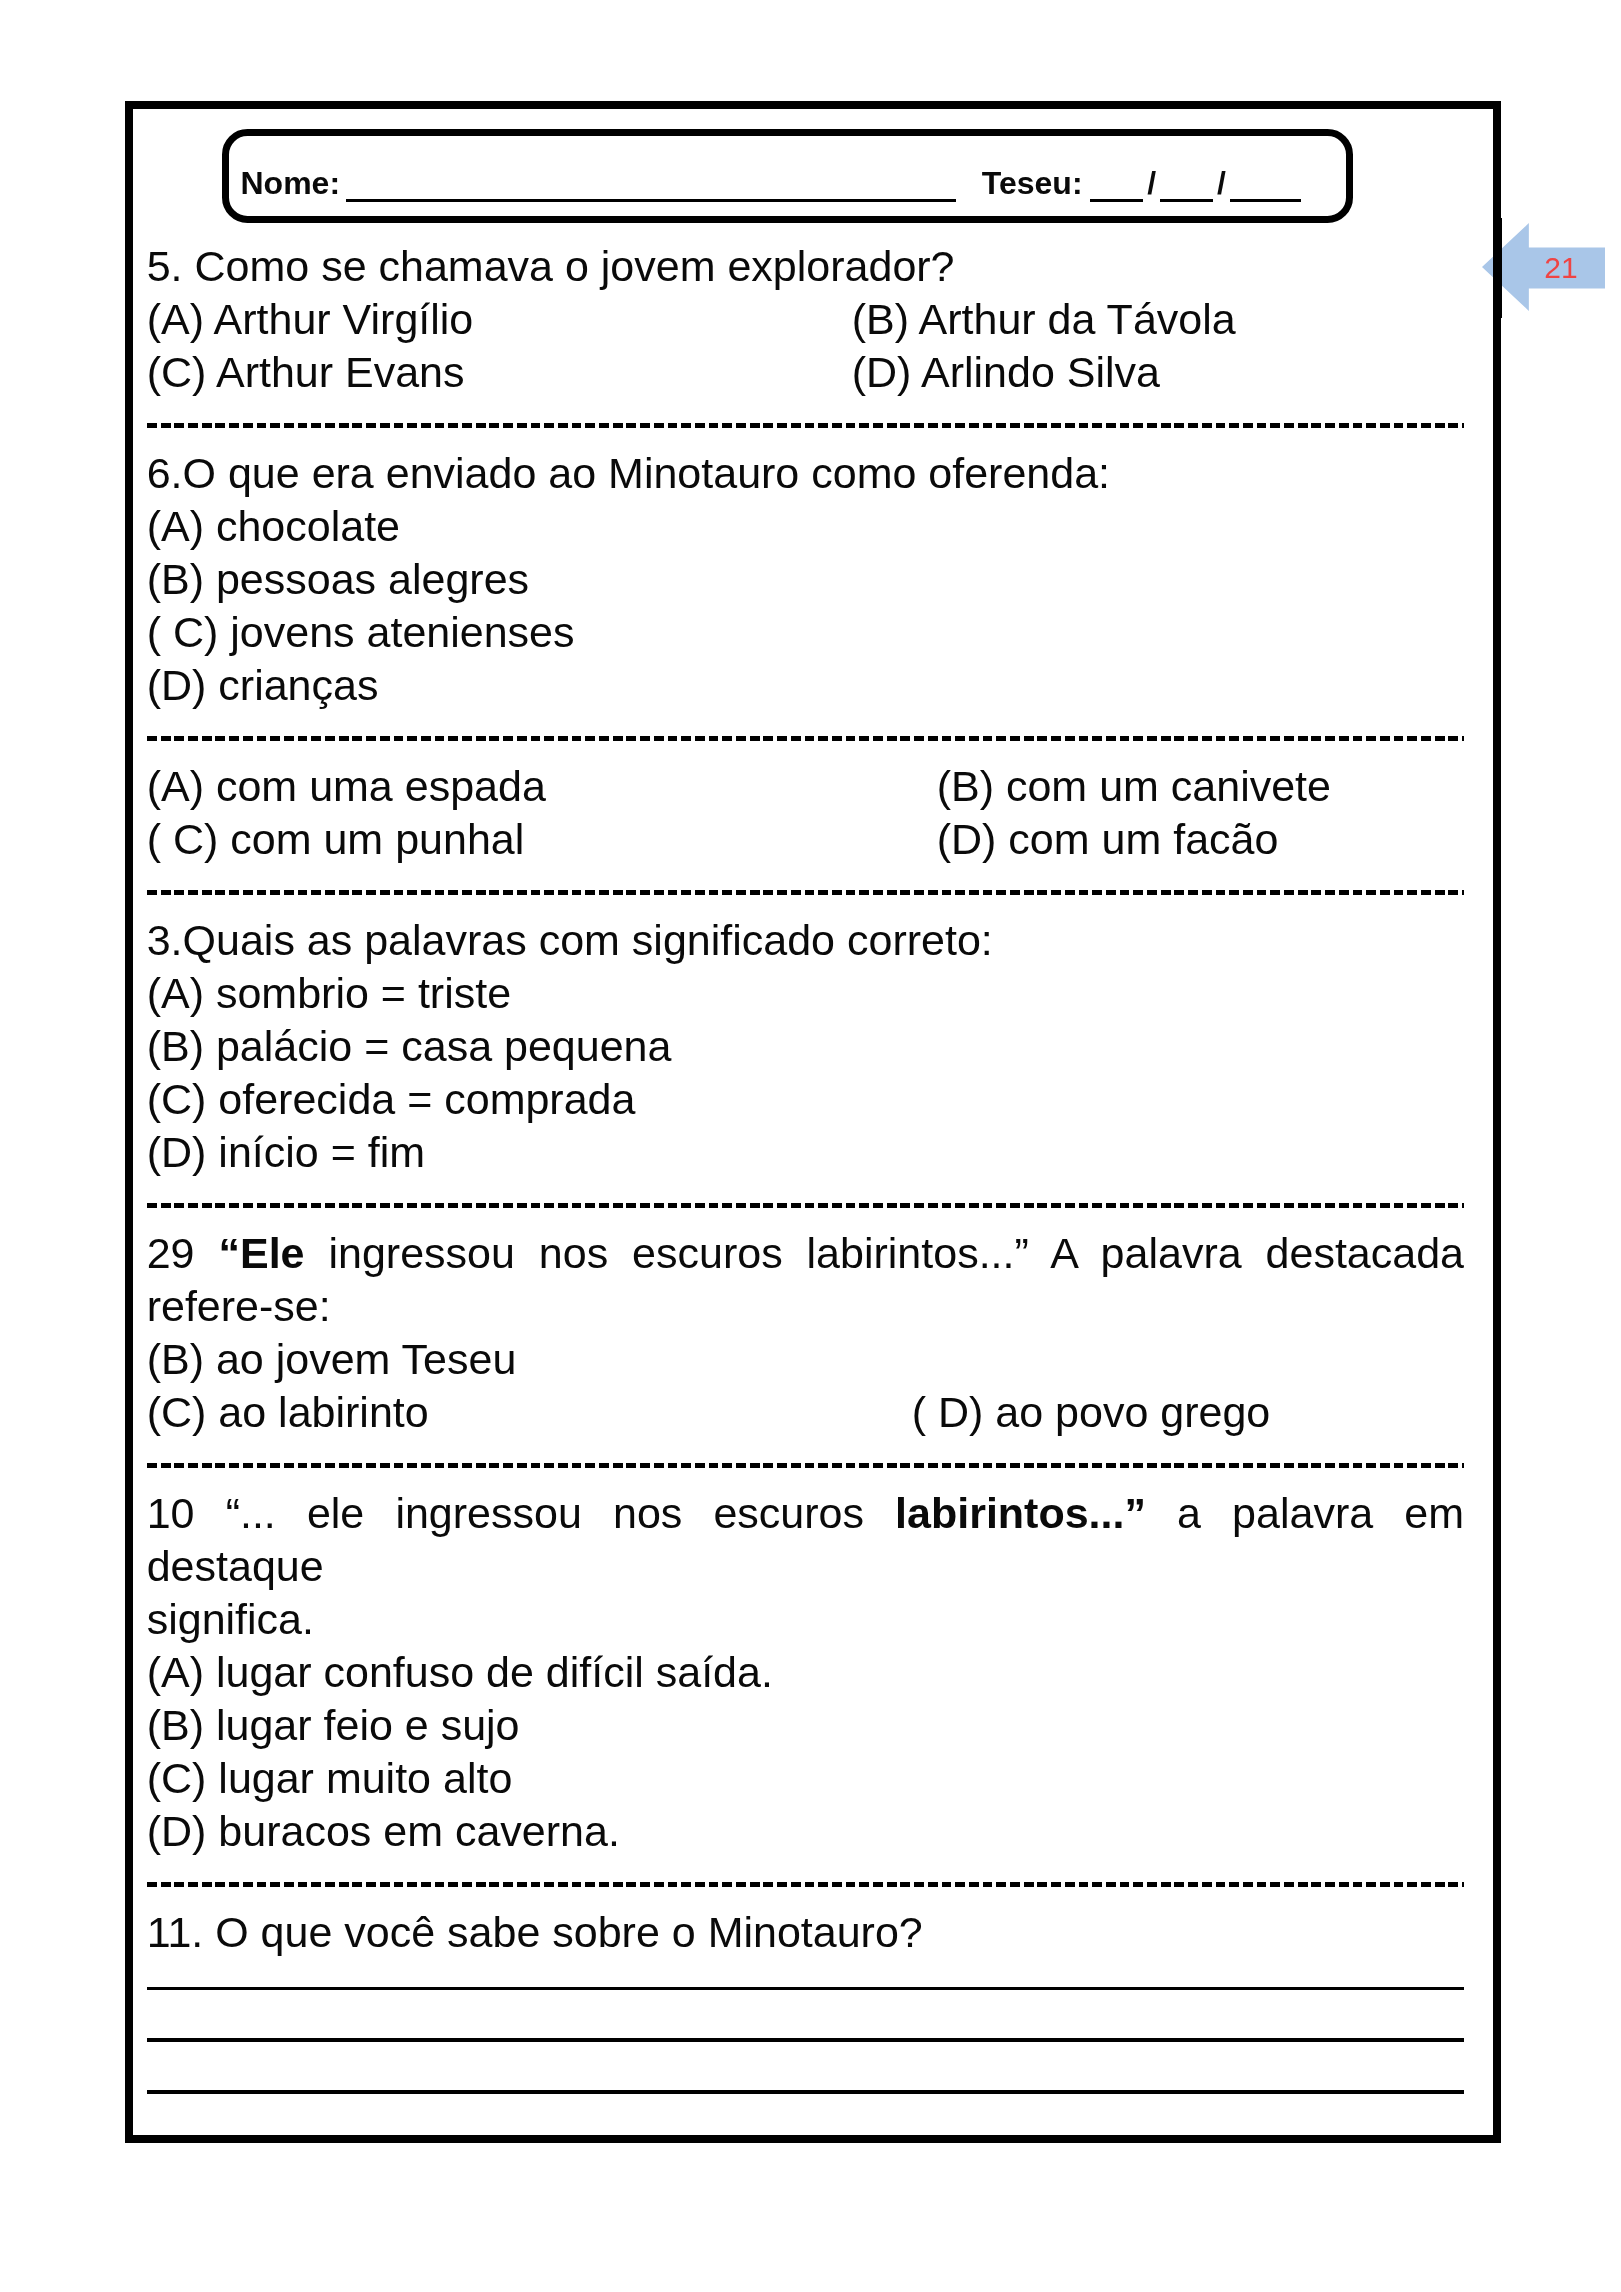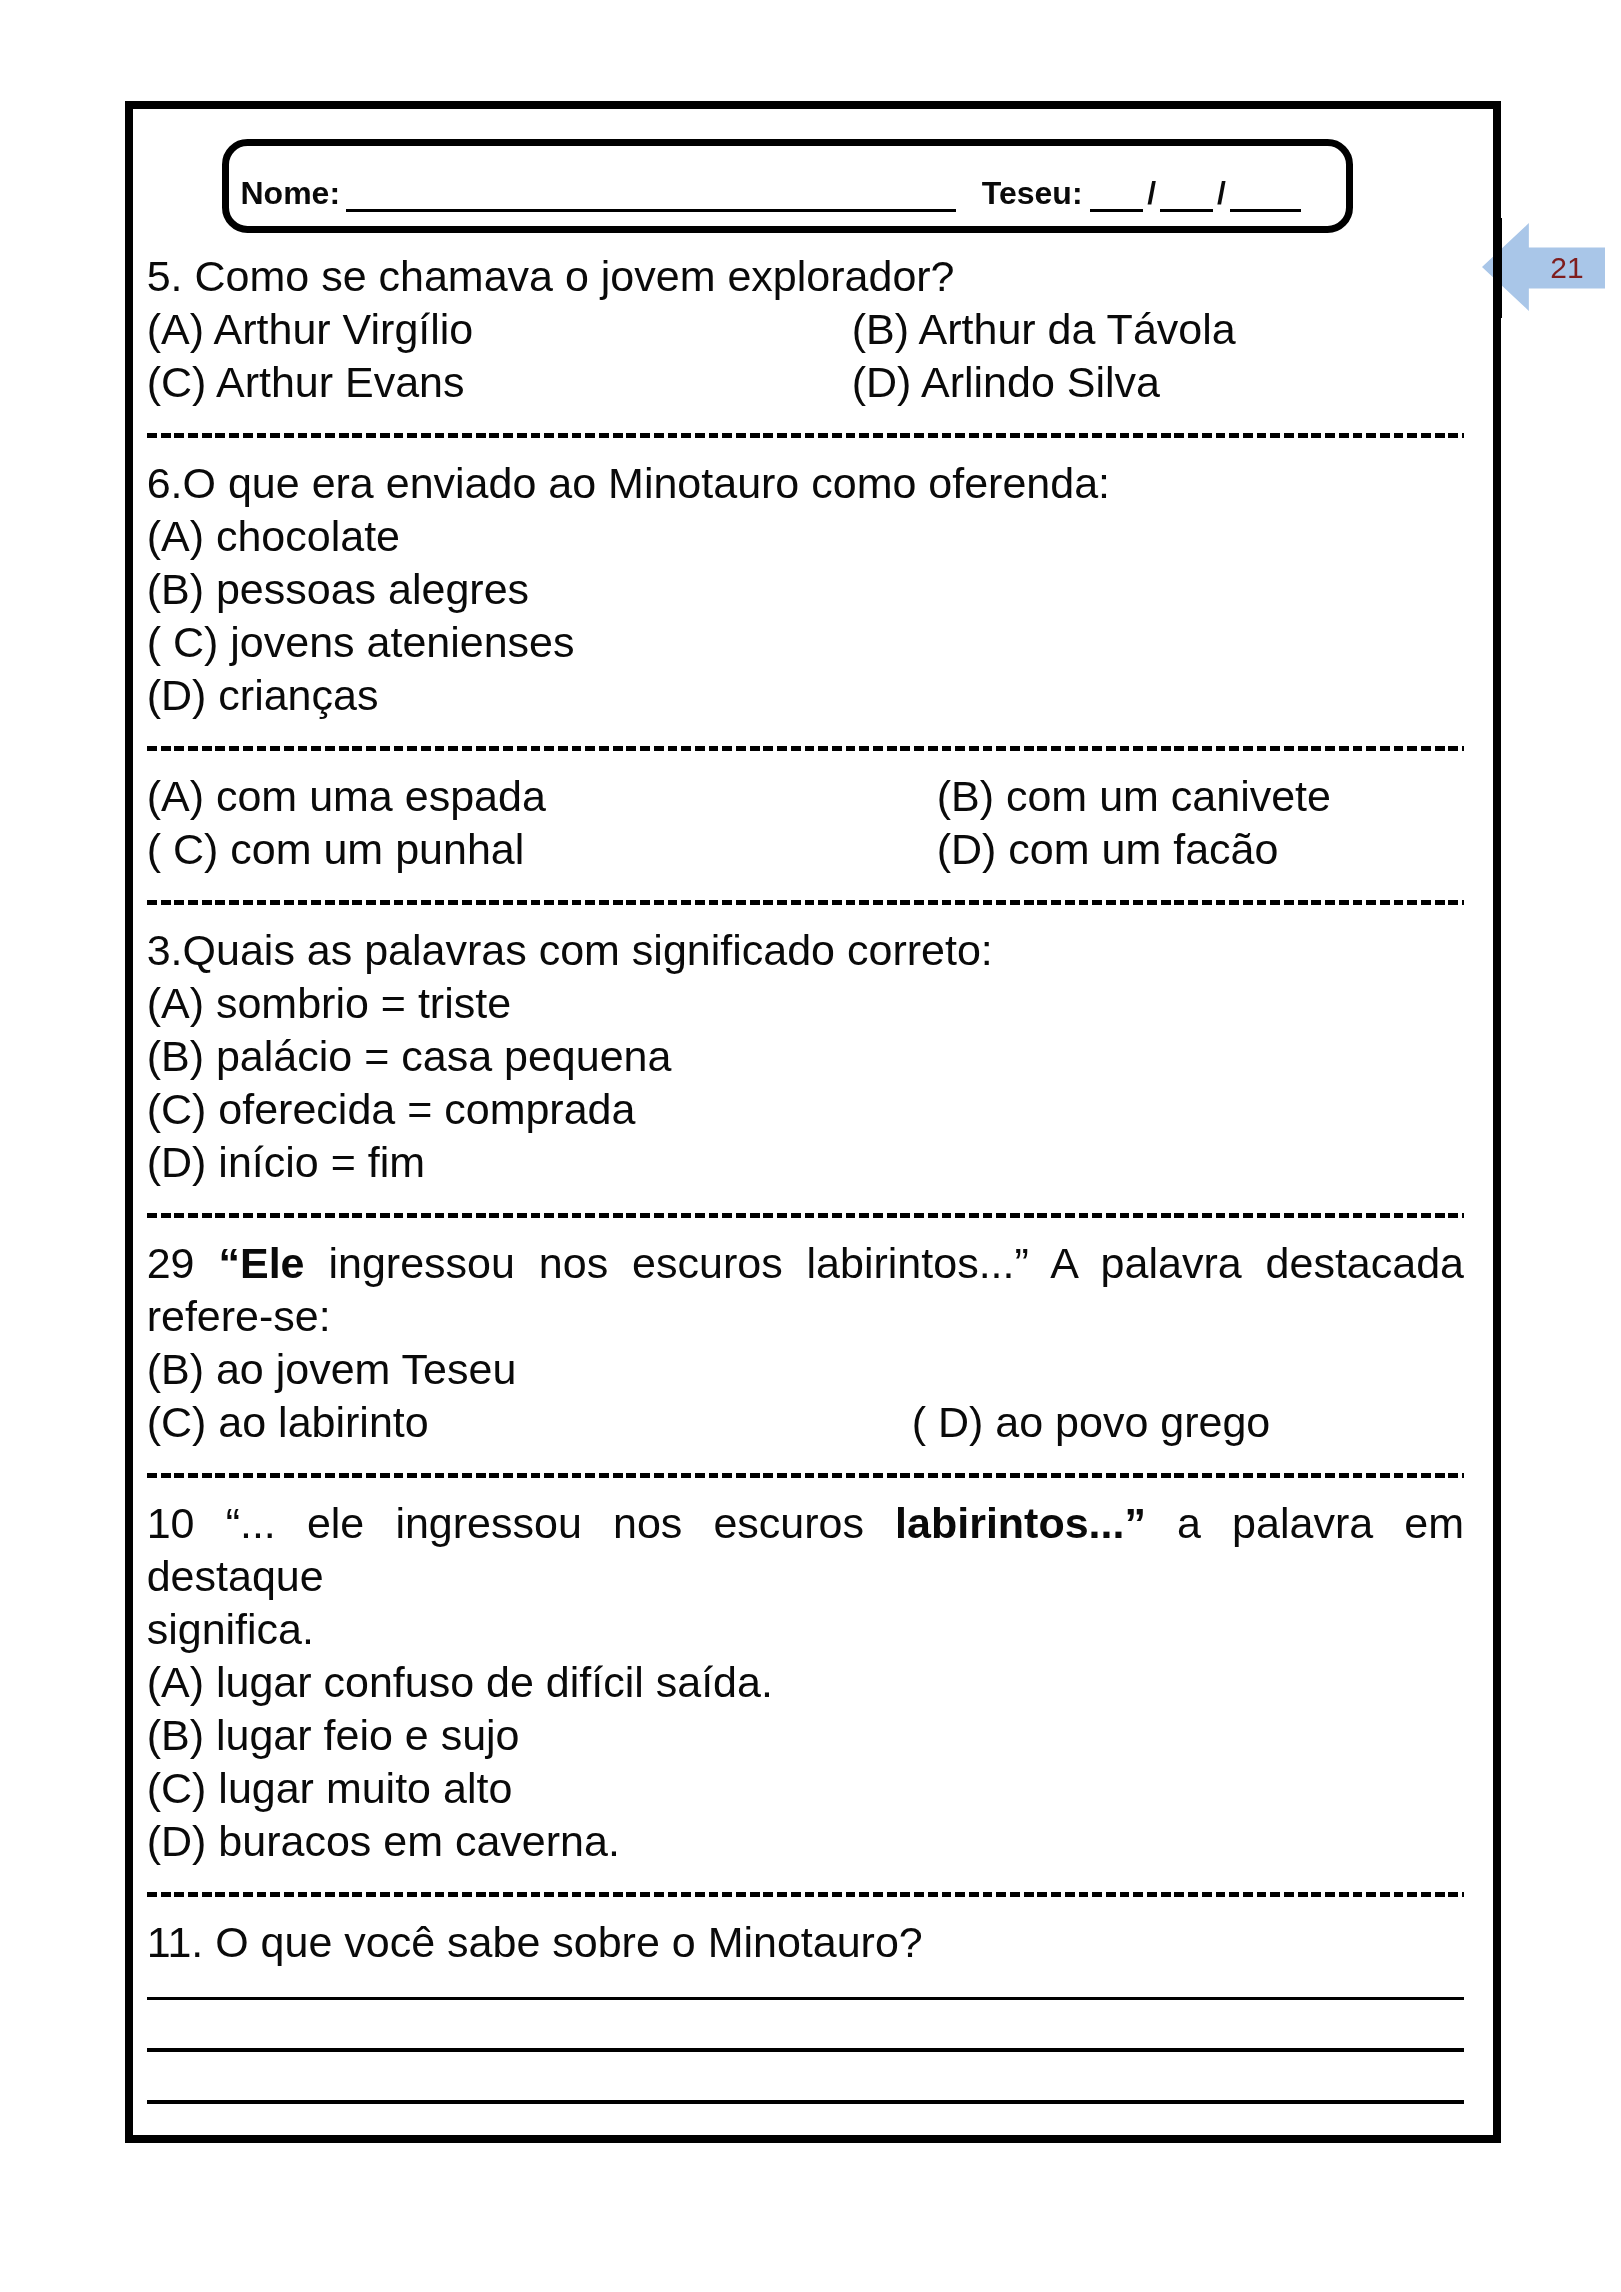--- a/index.html
+++ b/index.html
@@ -17,21 +17,21 @@
     position: absolute; left: 125px; top: 101px;
     width: 1376px; height: 2042px;
     border: 8.8px solid #000;
     background: #fff;
     padding: 13.7px 29px 0 13.7px;
     z-index: 1;
   }
 
   
   .name-box {
-    margin: 16px 0 0 75px;
+    margin: 6px 0 0 75px;
     width: 1131px; height: 94px;
     border: 7.8px solid #000;
     border-radius: 25.5px;
     display: flex; align-items: flex-end;
     padding: 0 45px 13.7px 11.8px;
     font-size: 32px; font-weight: bold;
     white-space: nowrap;
   }
   .fill-line { display: inline-block; border-bottom: 3.9px solid #000; height: 35px; }
   .name-line { flex: 1 1 auto; margin: 0 25.5px 0 5.9px; }
@@ -60,23 +60,23 @@
 
   
   .ans { height: 3.9px; background: #000; margin-top: 48px; }
   .ans.first { margin-top: 27.4px; }
   .q11-title { margin-top: 9.8px; }
 
   
   .arrow-wrap { position: absolute; left: 1482px; top: 223px; width: 123px; height: 88px; z-index: 3; }
   .arrow-wrap svg { display: block; width: 123px; height: 88px; }
   .badge-num {
-    position: absolute; left: 47px; top: 24.5px; width: 76px; height: 41px;
+    position: absolute; left: 41px; top: 24.5px; width: 76px; height: 41px;
     display: flex; align-items: center; justify-content: center;
-    font-size: 30px; color: #7f1d1d;
+    font-size: 30px; color: #ef4444;
   }
   .border-patch { position: absolute; left: 1493px; top: 218px; width: 8.8px; height: 100px; background: #000; z-index: 4; }
 </style>
 </head>
 <body>
 
 <div class="sheet">
 
   <div class="name-box">
     <span>Nome:</span>

